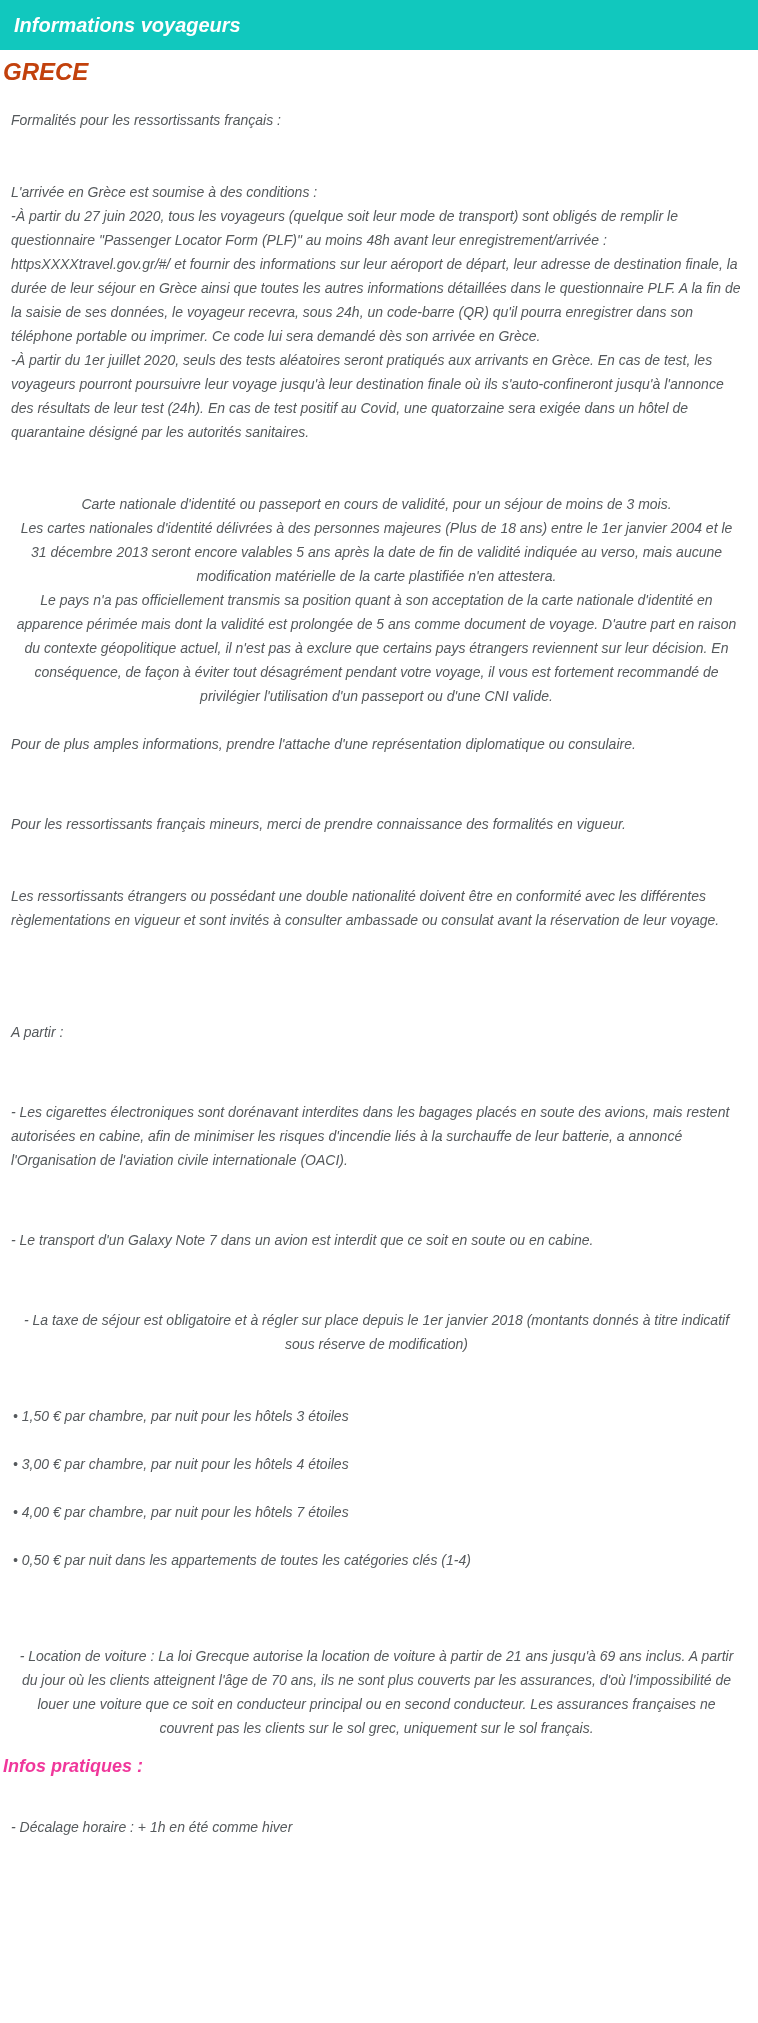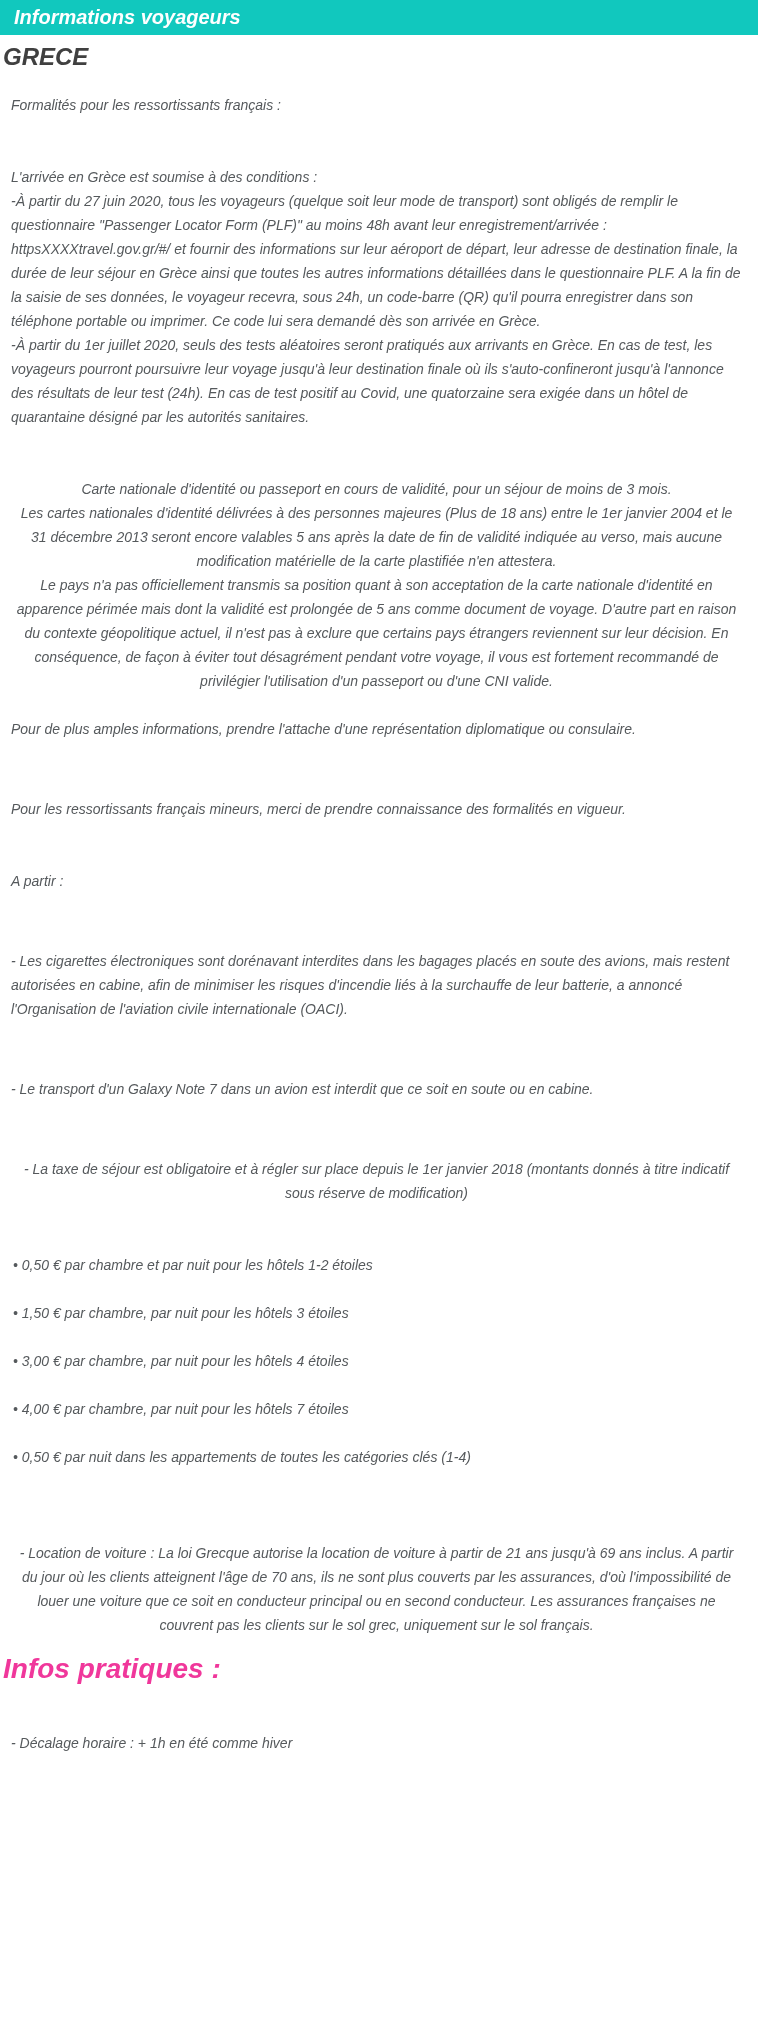--- a/index.html
+++ b/index.html
@@ -3,50 +3,50 @@
 <meta charset="utf-8">
 <style>
   html, body { margin: 0; padding: 0; background: #ffffff; }
   body {
     width: 758px;
     font-family: "Liberation Sans", sans-serif;
     color: #55595C;
   }
   .header-bar {
     background: #11C8BE;
-    height: 35px;
+    height: 50px;
     display: flex;
     align-items: center;
     padding-left: 14px;
     box-sizing: border-box;
   }
   .header-title {
     color: #ffffff;
     font-size: 20px;
     font-weight: bold;
     font-style: italic;
     letter-spacing: 0;
   }
   .content {
     padding: 0 8px 20px 3px;
     box-sizing: border-box;
   }
   .country-heading {
-    color: #404040;
+    color: #c2410c;
     font-size: 24px;
     font-weight: bold;
     font-style: italic;
     margin: 8px 0 22px 0;
   }
   .sub-heading {
     color: #F0379B;
-    font-size: 28px;
+    font-size: 18px;
     font-weight: bold;
     font-style: italic;
-    margin: 0 0 22px 0;
+    margin: 0 0 14px 0;
   }
   p.body-text, ul.body-text, div.body-text {
     font-style: italic;
     font-size: 14px;
     line-height: 24px;
     margin: 8px;
     white-space: pre-line;
   }
   .gap-s  { margin-bottom: 24px !important; text-align: center; }
   .gap-m  { margin-bottom: 48px !important; }
@@ -81,31 +81,31 @@
 
   <p class="body-text gap-s">Carte nationale d'identité ou passeport en cours de validité, pour un séjour de moins de 3 mois.
 Les cartes nationales d'identité délivrées à des personnes majeures (Plus de 18 ans) entre le 1er janvier 2004 et le 31 décembre 2013 seront encore valables 5 ans après la date de fin de validité indiquée au verso, mais aucune modification matérielle de la carte plastifiée n'en attestera.
 Le pays n'a pas officiellement transmis sa position quant à son acceptation de la carte nationale d'identité en apparence périmée mais dont la validité est prolongée de 5 ans comme document de voyage. D'autre part en raison du contexte géopolitique actuel, il n'est pas à exclure que certains pays étrangers reviennent sur leur décision. En conséquence, de façon à éviter tout désagrément pendant votre voyage, il vous est fortement recommandé de privilégier l'utilisation d'un passeport ou d'une CNI valide.</p>
 
 
   <p class="body-text gap-ml">Pour de plus amples informations, prendre l'attache d'une représentation diplomatique ou consulaire.</p>
 
   <p class="body-text gap-m">Pour les ressortissants français mineurs, merci de prendre connaissance des formalités en vigueur.</p>
 
+  <p class="body-text gap-l">Les ressortissants étrangers ou possédant une double nationalité doivent être en conformité avec les différentes règlementations en vigueur et sont invités à consulter ambassade ou consulat avant la réservation de leur voyage.</p>
 
   <p class="body-text gap-ml">A partir :</p>
 
   <p class="body-text gap-ml">- Les cigarettes électroniques sont dorénavant interdites dans les bagages placés en soute des avions, mais restent autorisées en cabine, afin de minimiser les risques d'incendie liés à la surchauffe de leur batterie, a annoncé l'Organisation de l'aviation civile internationale (OACI).</p>
 
   <p class="body-text gap-ml">- Le transport d'un Galaxy Note 7 dans un avion est interdit que ce soit en soute ou en cabine.</p>
 
   <p class="body-text gap-s">- La taxe de séjour est obligatoire et à régler sur place depuis le 1er janvier 2018 (montants donnés à titre indicatif sous réserve de modification)</p>
 
   <ul class="body-text tax-list gap-m">
-    <li>0,50 € par chambre et par nuit pour les hôtels 1-2 étoiles</li>
     <li>1,50 € par chambre, par nuit pour les hôtels 3 étoiles</li>
     <li>3,00 € par chambre, par nuit pour les hôtels 4 étoiles</li>
     <li>4,00 € par chambre, par nuit pour les hôtels 7 étoiles</li>
     <li>0,50 € par nuit dans les appartements de toutes les catégories clés (1-4)</li>
   </ul>
 
   <p class="body-text gap-xs">- Location de voiture :  La loi Grecque autorise la location de voiture à partir de 21 ans jusqu'à 69 ans inclus. A partir du jour où les clients atteignent l'âge de 70 ans, ils ne sont plus couverts par les assurances, d'où l'impossibilité de louer une voiture que ce soit en conducteur principal ou en second conducteur. Les assurances françaises ne couvrent pas les clients sur le sol grec, uniquement sur le sol français.</p>
 
   <h2 class="sub-heading">Infos pratiques :</h2>
 

